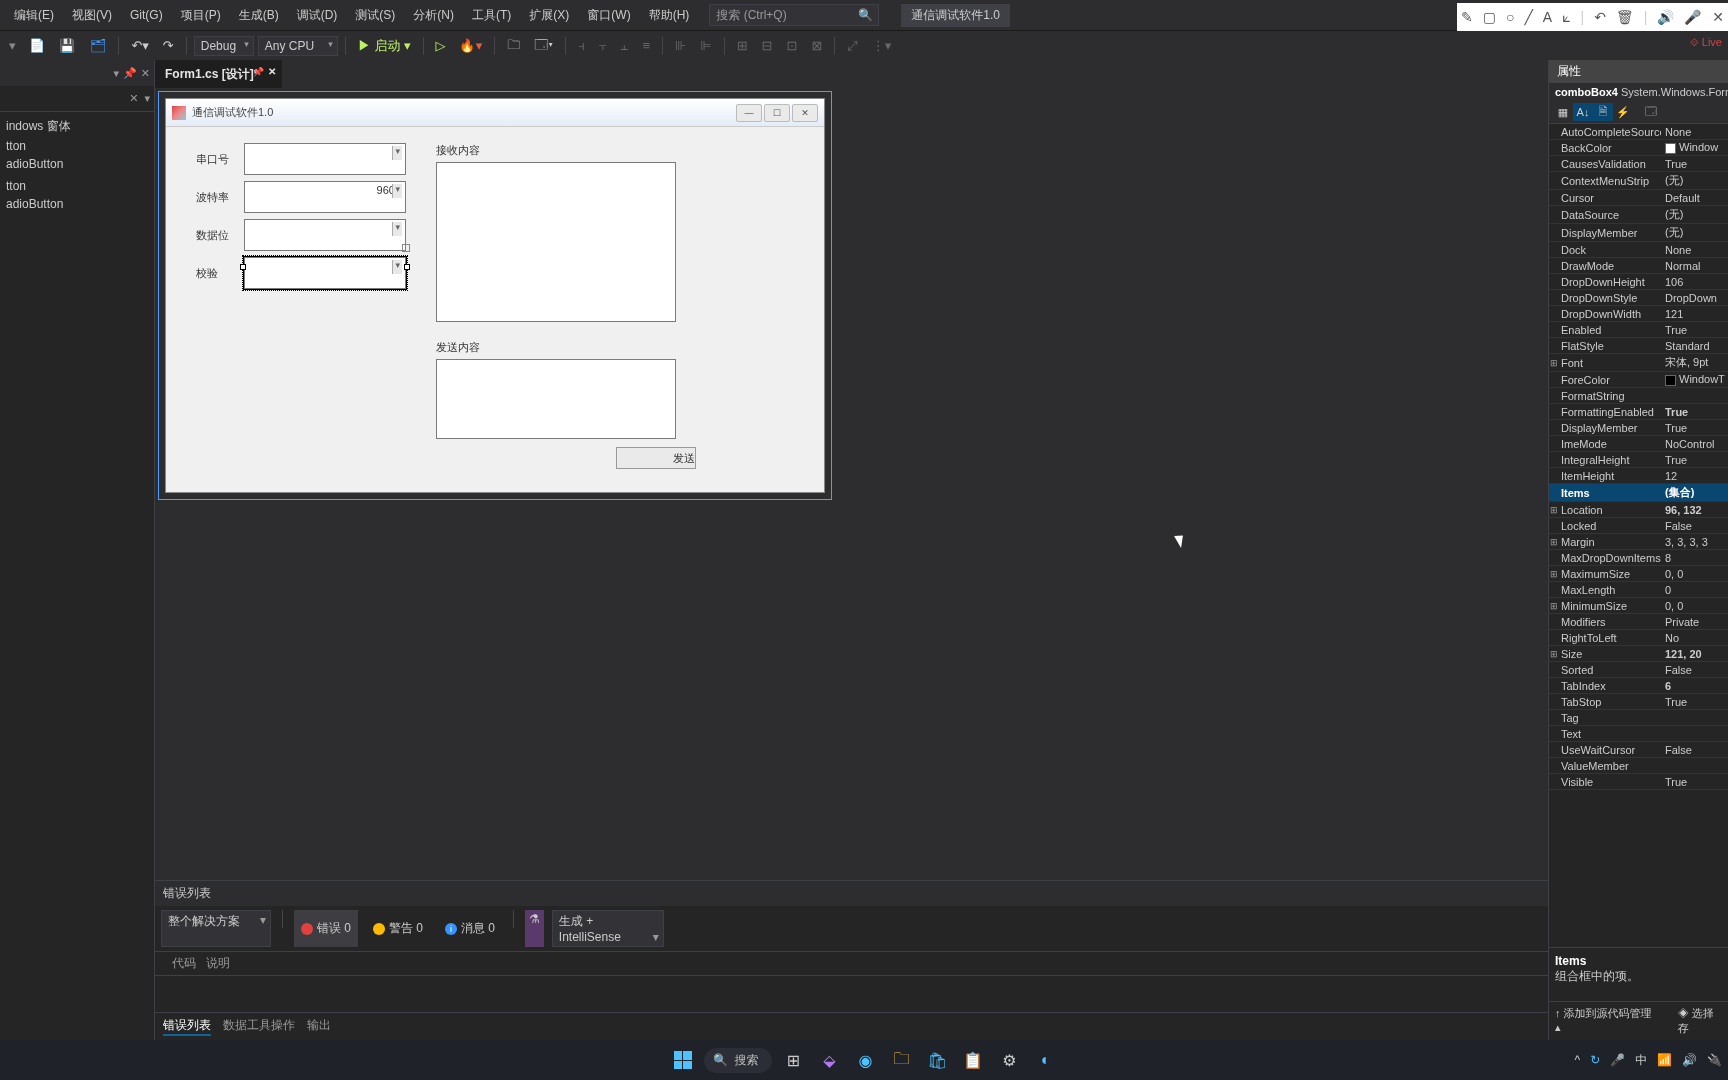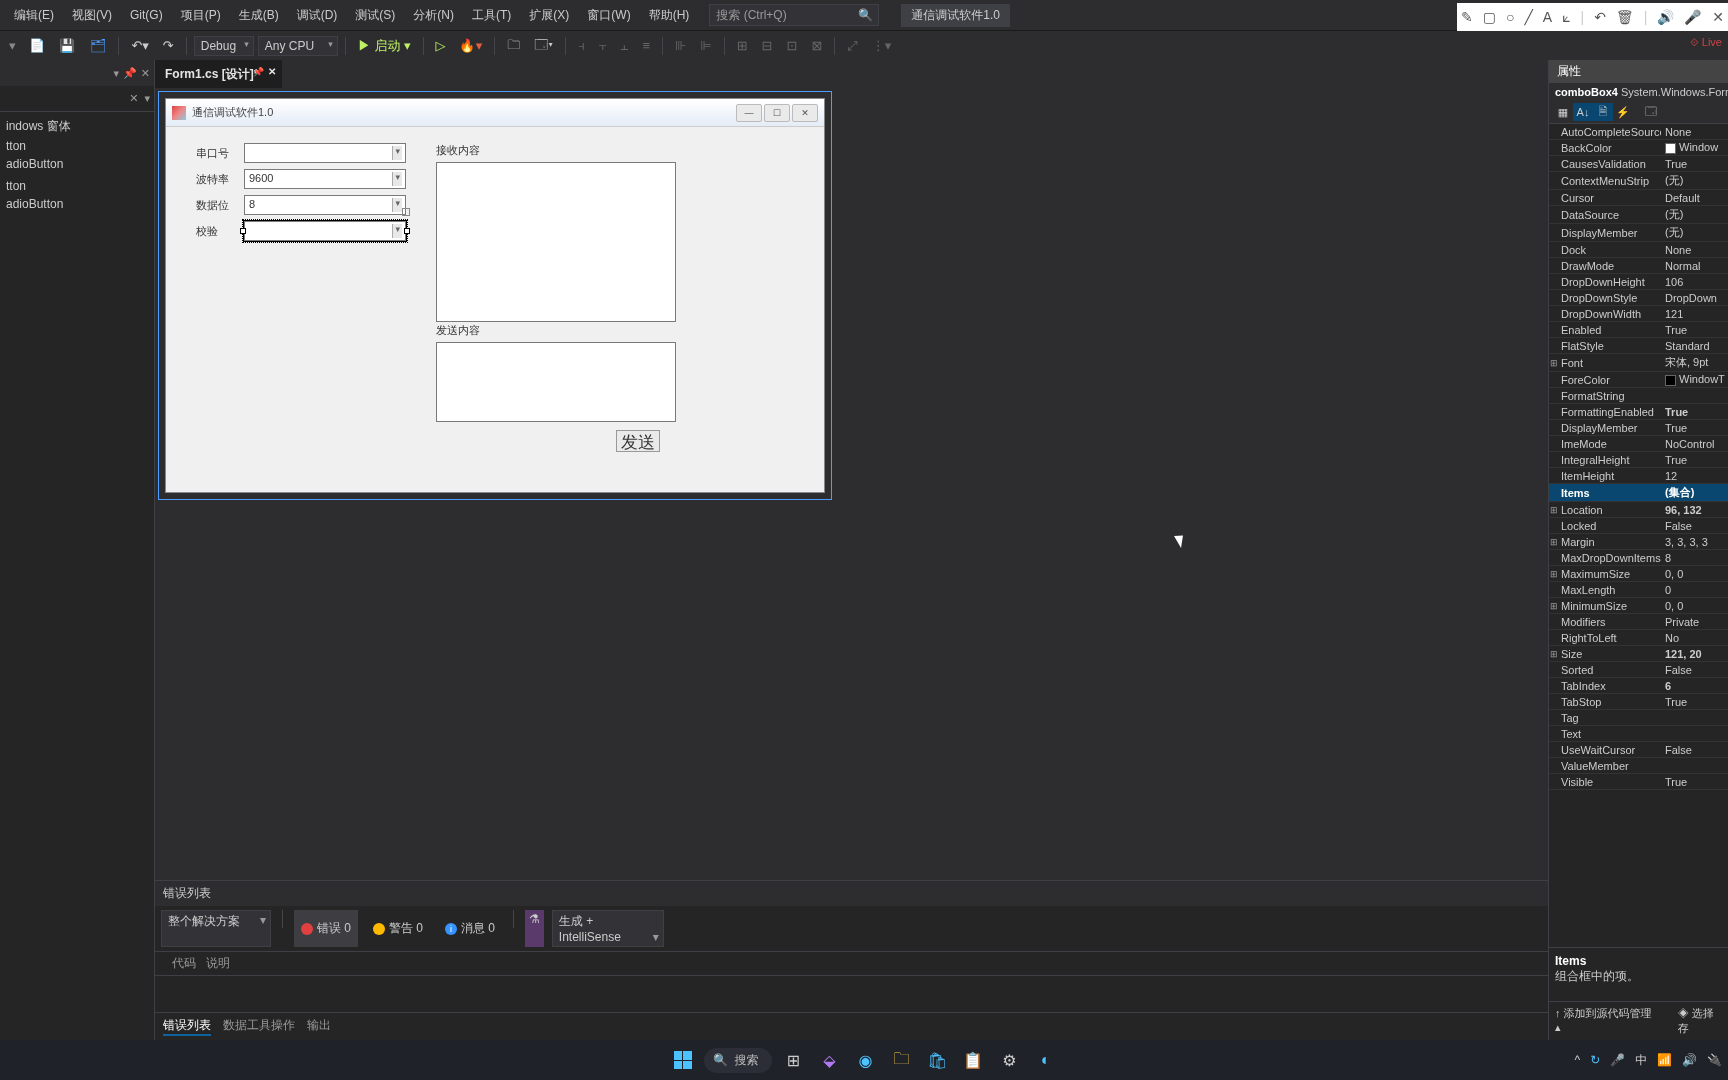--- a/index.html
+++ b/index.html
@@ -50,28 +50,28 @@
 .form-titlebar .ico{width:14px;height:14px;display:inline-block;}
 .form-titlebar .ico::before{content:"";display:block;width:14px;height:14px;background:linear-gradient(135deg,#d44,#e88,#8cd);}
 .form-titlebar .ttl{flex:1;color:#444;font-size:11px;}
 .form-ctl{display:flex;gap:2px;}
 .fc-btn{width:26px;height:18px;background:#eaeaea;border:1px solid #bbb;color:#555;display:flex;align-items:center;justify-content:center;font-size:9px;border-radius:2px;}
 .form-body{padding:16px 30px;color:#333;display:flex;gap:30px;}
 .col-left{width:210px;}
 .col-right{flex:1;}
 .frow{display:flex;align-items:center;margin-bottom:6px;}
 .frow label{width:48px;font-size:11px;color:#333;}
-.wincombo{flex:1;height:20px;background:#fff;border:1px solid #7a7a7a;position:relative;color:#333;padding:2px 4px;font-size:11px;}
+.wincombo{flex:1;height:32px;background:#fff;border:1px solid #7a7a7a;position:relative;color:#333;padding:2px 4px;font-size:11px;text-align:right;}
 .wincombo::after{content:"▾";position:absolute;right:3px;top:2px;color:#666;font-size:9px;background:#e8e8e8;padding:0 2px;border-left:1px solid #aaa;height:14px;}
 .wincombo.selected{box-shadow:0 0 0 1px #000;outline:1px dotted #000;outline-offset:1px;}
 .handle{width:6px;height:6px;background:#fff;border:1px solid #000;position:absolute;}
 .section-label{font-size:11px;color:#333;margin-bottom:4px;}
 .textarea{width:240px;height:160px;background:#fff;border:1px solid #7a7a7a;}
 .textarea2{width:240px;height:80px;background:#fff;border:1px solid #7a7a7a;}
-.send-btn{width:44px;height:22px;background:#eaeaea;border:1px solid #999;margin-top:8px;margin-left:180px;font-size:17px;color:#333;}
+.send-btn{width:80px;height:22px;background:#eaeaea;border:1px solid #999;margin-top:8px;margin-left:180px;font-size:11px;color:#333;text-align:right;}
 
 
 .bottom-panel{height:160px;background:#252526;border-top:1px solid #3f3f46;display:flex;flex-direction:column;}
 .bp-title{padding:4px 8px;background:#2d2d30;color:#ccc;}
 .bp-toolbar{display:flex;padding:4px 6px;gap:8px;border-bottom:1px solid #3f3f46;}
 .bp-combo{background:#333337;border:1px solid #3f3f46;padding:2px 18px 2px 6px;position:relative;width:110px;}
 .bp-combo::after{content:"▾";position:absolute;right:4px;color:#999;}
 .bp-filter{display:flex;align-items:center;gap:4px;padding:2px 6px;border:1px solid transparent;}
 .bp-filter.active{background:#3e3e42;}
 .dot{width:12px;height:12px;border-radius:50%;display:inline-block;}
@@ -253,21 +253,21 @@
                 <label>校验</label>
               <div class="wincombo selected"></div>
               <span class="handle" style="left:44px;top:7px"></span>
               <span class="handle" style="right:-4px;top:7px"></span>
               <span class="handle" style="right:-4px;top:-13px;width:8px;height:8px;border:1px solid #888;background:transparent"></span>
             </div>
           </div>
           <div class="col-right">
             <div class="section-label">接收内容</div>
             <div class="textarea"></div>
-            <div class="section-label" style="margin-top:1px">发送内容</div>
+            <div class="section-label" style="margin-top:18px">发送内容</div>
             <div class="textarea2"></div>
             <button class="send-btn">发送</button>
           </div>
         </div>
       </div>
     </div>
 
     <div class="bottom-panel">
       <div class="bp-title">错误列表</div>
       <div class="bp-toolbar">

